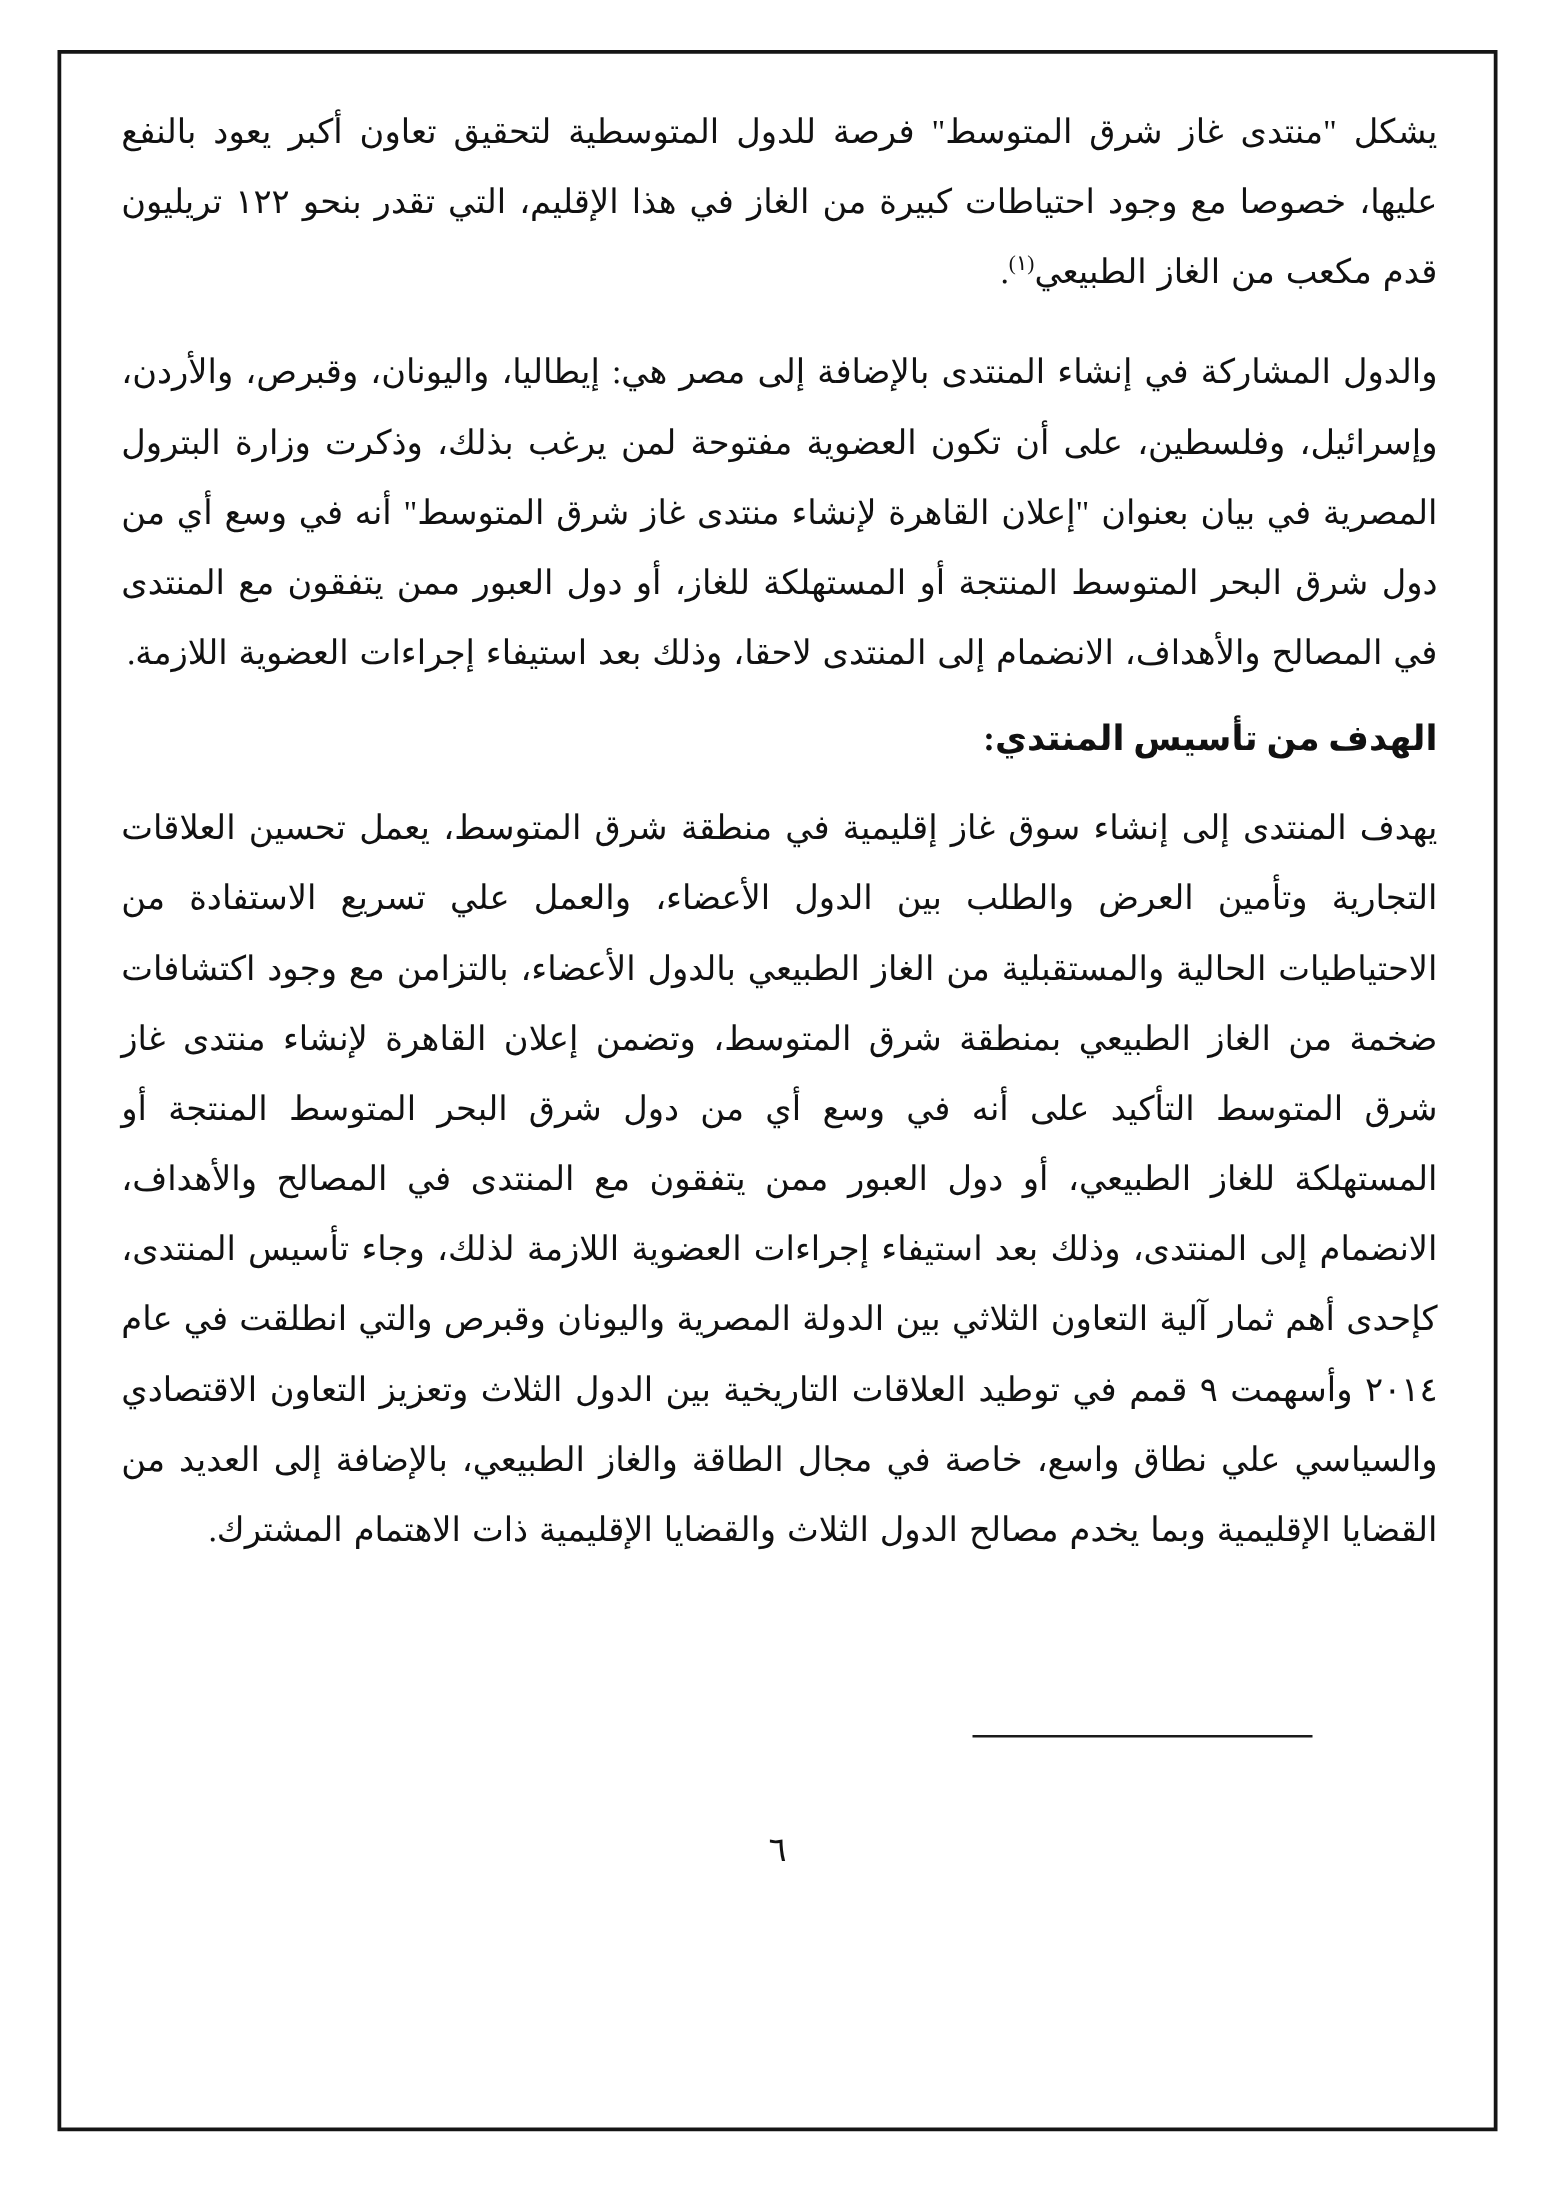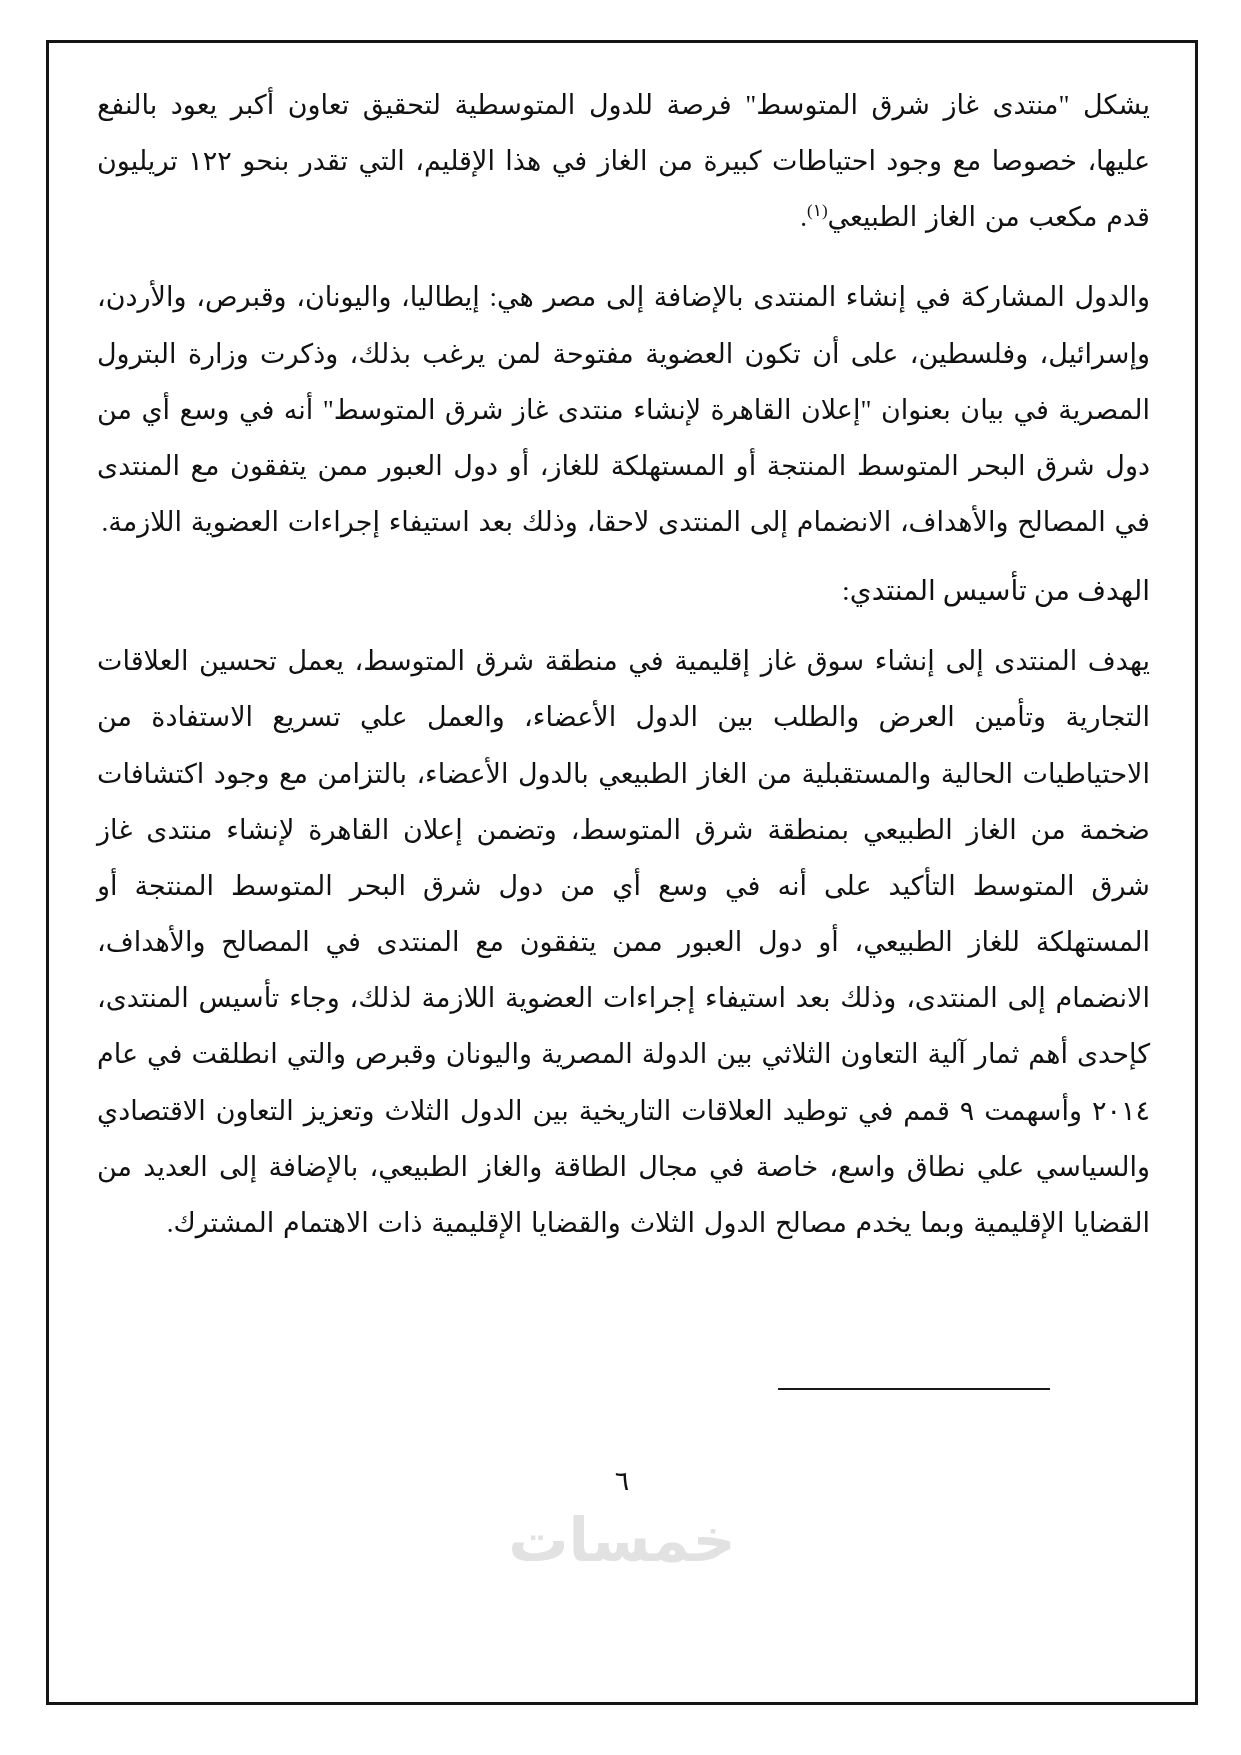--- a/index.html
+++ b/index.html
@@ -39,21 +39,21 @@
     margin: 0 0 24px 0;
     word-spacing: 2px;
   }
   .fref {
     font-size: 17px;
     vertical-align: super;
     line-height: 0;
   }
   .heading {
     font-size: 28px;
-    font-weight: normal;
+    font-weight: bold;
     text-align: right;
     margin: 4px 0 26px 0;
   }
   .footer-area {
     position: absolute;
     top: 1345px;
     right: 45px;
     left: 48px;
     direction: rtl;
   }
@@ -113,16 +113,15 @@
       <p class="para">يهدف المنتدى إلى إنشاء سوق غاز إقليمية في منطقة شرق المتوسط، يعمل تحسين العلاقات التجارية وتأمين العرض والطلب بين الدول الأعضاء، والعمل علي تسريع الاستفادة من الاحتياطيات الحالية والمستقبلية من الغاز الطبيعي بالدول الأعضاء، بالتزامن مع وجود اكتشافات ضخمة من الغاز الطبيعي بمنطقة شرق المتوسط، وتضمن إعلان القاهرة لإنشاء منتدى غاز شرق المتوسط التأكيد على أنه في وسع أي من دول شرق البحر المتوسط المنتجة أو المستهلكة للغاز الطبيعي، أو دول العبور ممن يتفقون مع المنتدى في المصالح والأهداف، الانضمام إلى المنتدى، وذلك بعد استيفاء إجراءات العضوية اللازمة لذلك، وجاء تأسيس المنتدى،  كإحدى أهم ثمار آلية التعاون الثلاثي بين الدولة المصرية واليونان وقبرص والتي انطلقت في عام ٢٠١٤ وأسهمت ٩ قمم في توطيد العلاقات التاريخية بين الدول الثلاث وتعزيز التعاون الاقتصادي والسياسي علي نطاق واسع، خاصة في مجال الطاقة والغاز الطبيعي، بالإضافة إلى العديد من القضايا الإقليمية وبما يخدم مصالح الدول الثلاث والقضايا الإقليمية ذات الاهتمام المشترك.</p>
 
     </div>
 
     <div class="footer-area">
       <div class="fn-sep"></div>
     </div>
 
     <div class="page-number">٦</div>
 
-    <div class="watermark">خمسات</div>
 
   </div>
 </div>
 
 </body></html>

